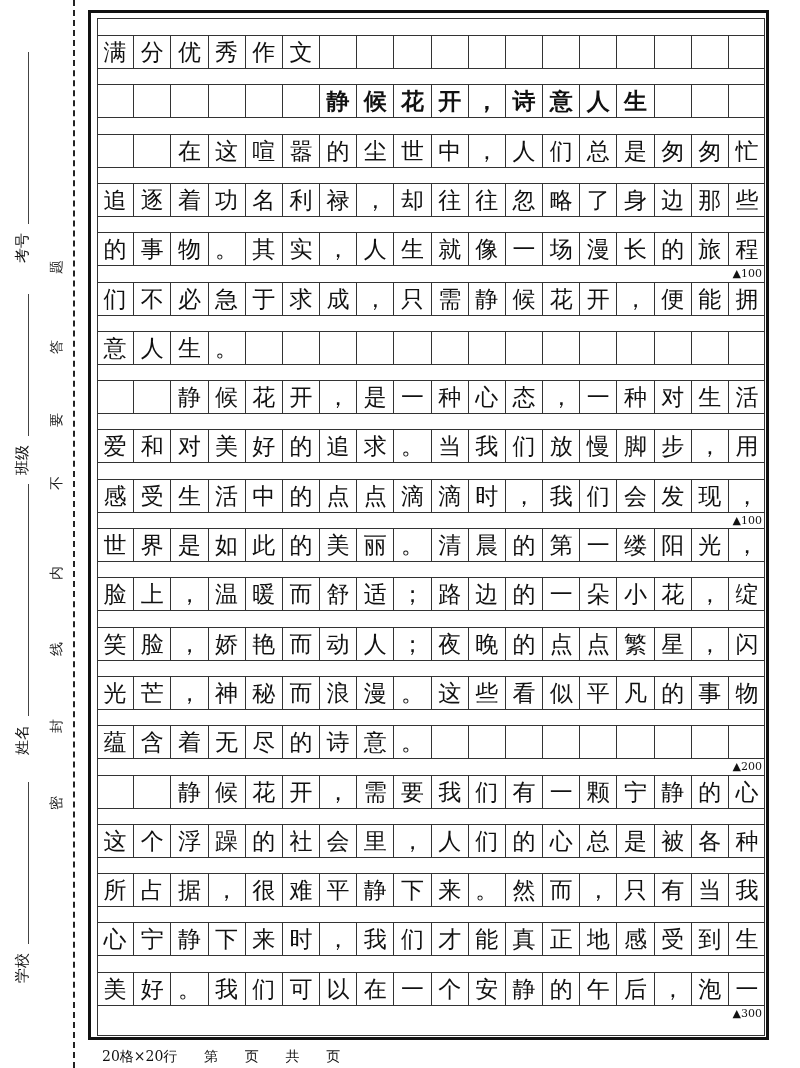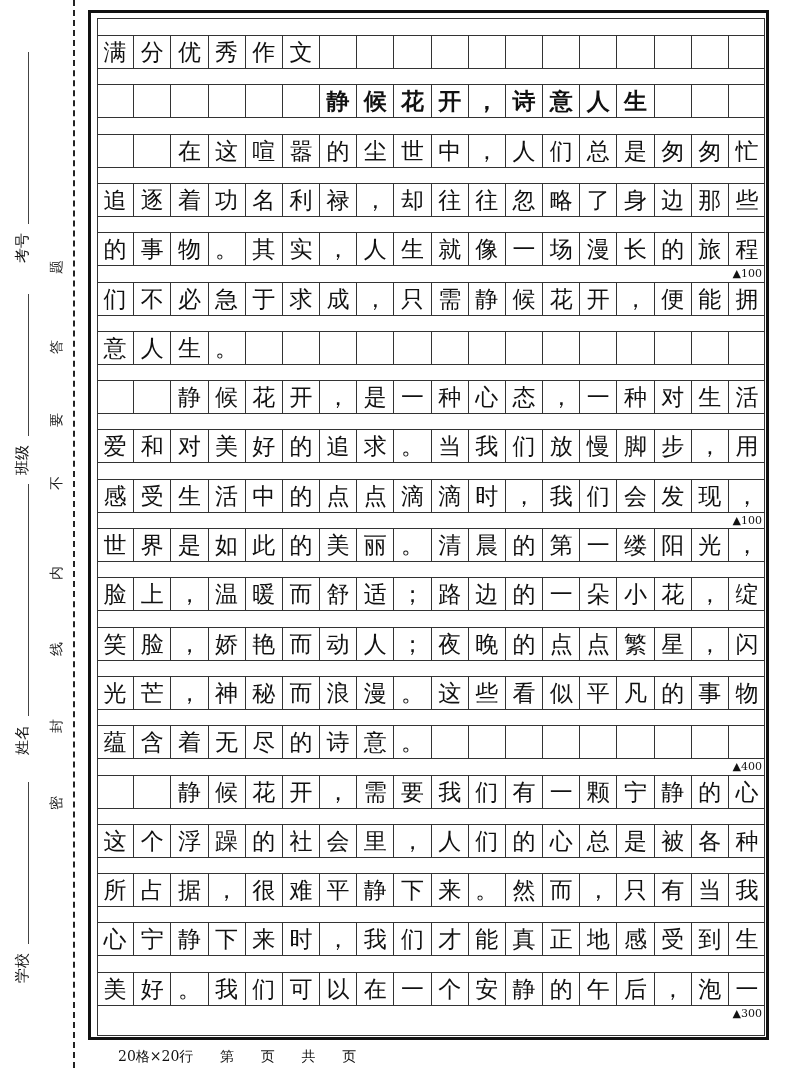--- a/index.html
+++ b/index.html
@@ -20,21 +20,21 @@
                  border:1px solid #333; box-sizing:border-box; }
   .row { position:absolute; left:97px; width:668px; height:34px; display:flex;
          border-top:1px solid #333; border-bottom:1px solid #333; box-sizing:border-box; }
   .cell { flex:1 1 0; border-right:1px solid #333; box-sizing:border-box;
           font-size:23px; line-height:32px; text-align:center; overflow:hidden; }
   .cell:last-child { border-right:none; }
   .cell.bold { font-weight:bold; }
   .marker { position:absolute; right:38px; font-size:11px; line-height:12px;
             font-family:"DejaVu Serif",serif; }
   .footer { position:absolute; left:102px; top:1046px; font-size:14px; line-height:20px;
-            white-space:pre;margin-left:16px; }
+            white-space:pre; }
 </style>
 </head>
 <body>
 
 <div class="margin">
   <div class="dash-line"></div>
   <div id="fields">
       <div class="field-line" style="top: 52px; height: 172px;"></div>
       <div class="field-label" style="top: 226px;">考号</div>
       <div class="field-line" style="top: 294px; height: 142px;"></div>
@@ -354,21 +354,21 @@
       <div class="cell"></div>
       <div class="cell"></div>
       <div class="cell"></div>
       <div class="cell"></div>
       <div class="cell"></div>
       <div class="cell"></div>
       <div class="cell"></div>
       <div class="cell"></div>
       <div class="cell"></div>
     </div>
-    <div class="marker" style="top: 761px;">▲400</div>
+    <div class="marker" style="top: 761px;">▲200</div>
     <div class="row" style="top: 775px;">
       <div class="cell"></div>
       <div class="cell"></div>
       <div class="cell">静</div>
       <div class="cell">候</div>
       <div class="cell">花</div>
       <div class="cell">开</div>
       <div class="cell">，</div>
       <div class="cell">需</div>
       <div class="cell">要</div>

